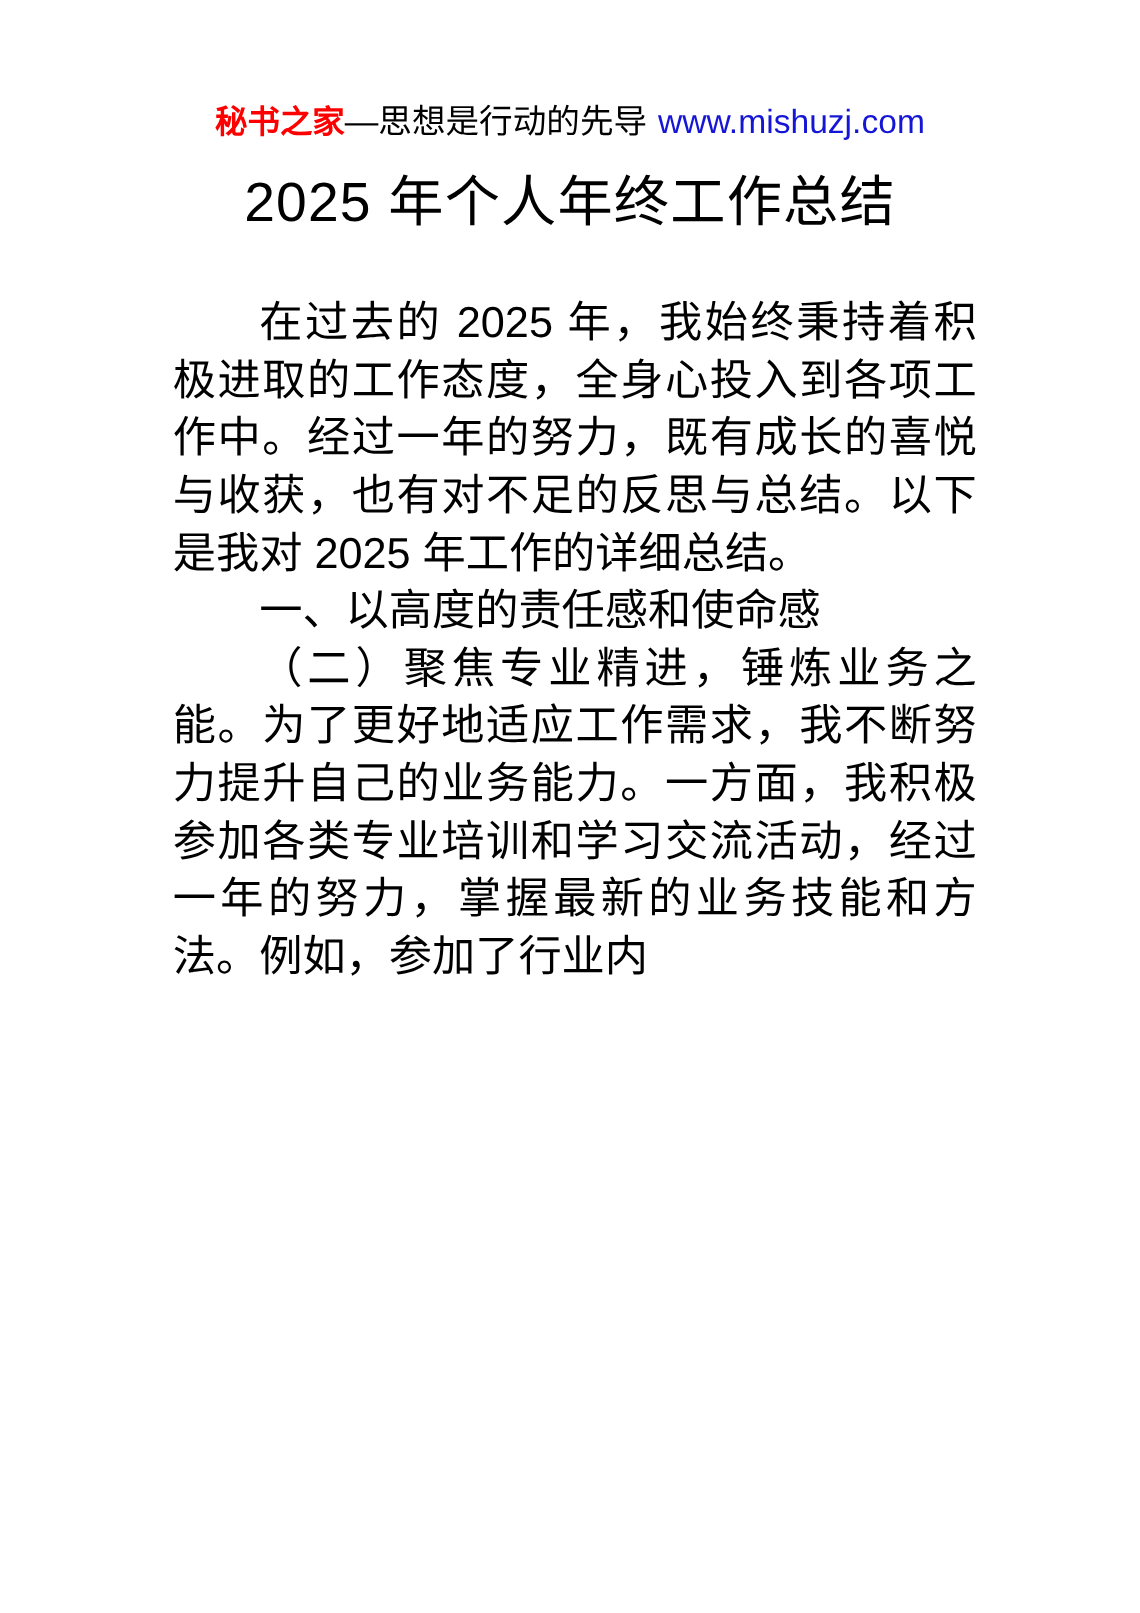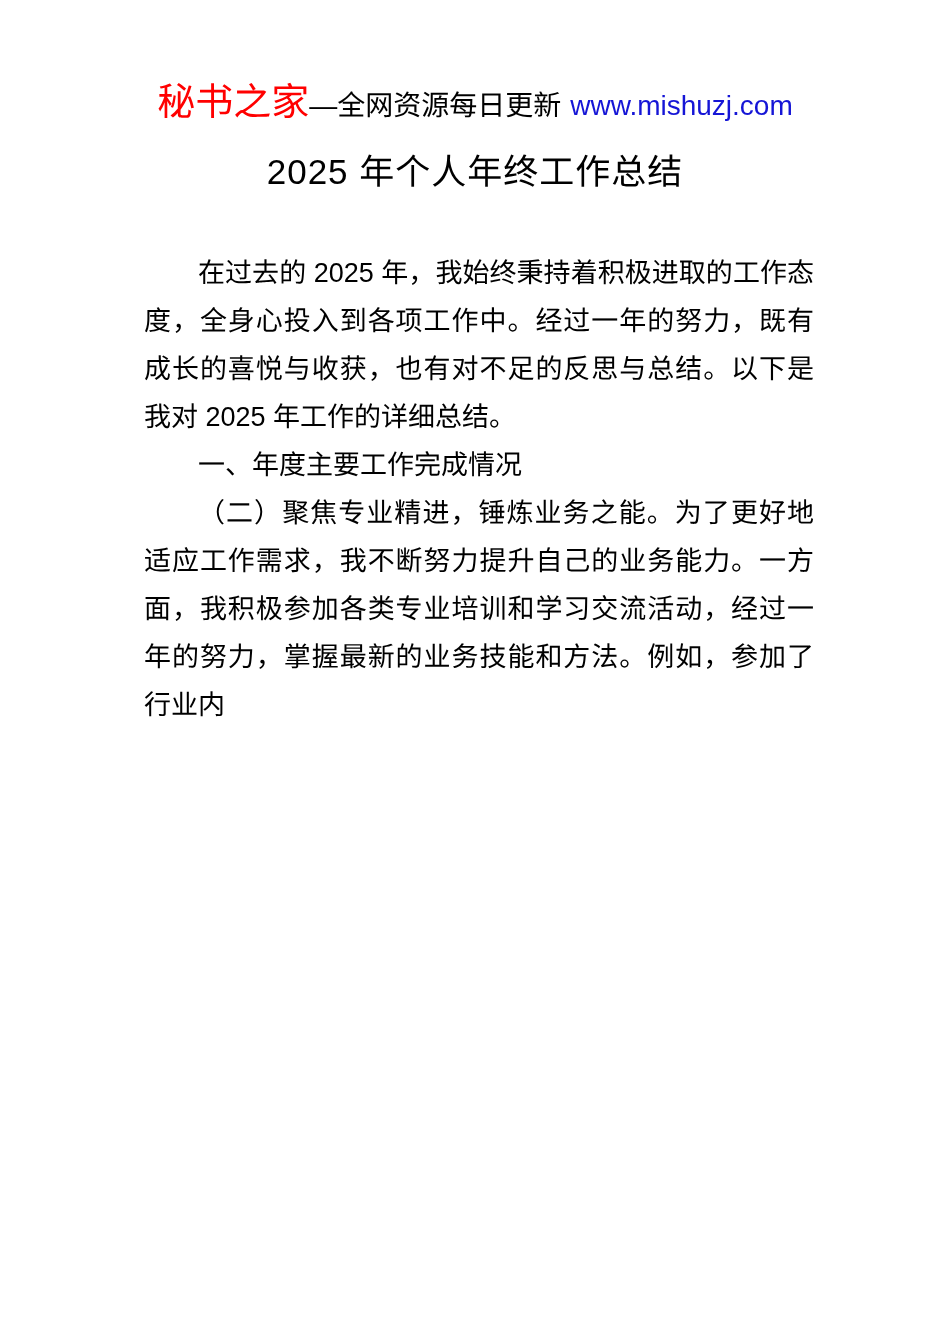--- a/index.html
+++ b/index.html
@@ -18,65 +18,65 @@
   }
   .site-header {
     margin-top: 84px;
     text-align: center;
     font-size: 28px;
     line-height: 36px;
     white-space: nowrap;
   }
   .site-header .brand {
     color: var(--brand-red, #ff0000);
-    font-weight: 400;
-    font-size: 38px;
+    font-weight: 700;
+    font-size: 27px;
   }
   .site-header .dash {
     color: var(--text-black, #000000);
   }
   .site-header .tagline {
     color: var(--text-black, #000000);
   }
   .site-header .url {
     color: var(--link-blue, #1515d6);
     margin-left: 9px;
     text-decoration: none;
     cursor: pointer;
   }
   .doc-title {
     margin: 26px 0 0 0;
     text-align: center;
-    font-size: 35px;
+    font-size: 46px;
     line-height: 44px;
     font-weight: 400;
     letter-spacing: 1px;
   }
   .content {
     margin: 55px 136px 0 144px; 
-    font-size: 27px;
+    font-size: 36px;
     line-height: 48px;
     text-align: justify;
   }
   .content p {
     margin: 0;
     padding: 0;
     text-indent: 2em;
   }
 </style>
 <title>2025 年个人年终工作总结</title></head>
 <body>
 
 <div class="page">
 
   <div class="site-header">
-    <span class="brand">秘书之家</span><span class="dash">—</span><span class="tagline">全网资源每日更新</span><a class="url">www.mishuzj.com</a>
+    <span class="brand">秘书之家</span><span class="dash">—</span><span class="tagline">思想是行动的先导</span><a class="url">www.mishuzj.com</a>
   </div>
 
   <h1 class="doc-title">2025 年个人年终工作总结</h1>
 
   <div class="content">
     <p>在过去的 2025 年，我始终秉持着积极进取的工作态度，全身心投入到各项工作中。经过一年的努力，既有成长的喜悦与收获，也有对不足的反思与总结。以下是我对 2025 年工作的详细总结。</p>
-    <p>一、年度主要工作完成情况</p>
+    <p>一、以高度的责任感和使命感</p>
     <p>（二）聚焦专业精进，锤炼业务之能。为了更好地适应工作需求，我不断努力提升自己的业务能力。一方面，我积极参加各类专业培训和学习交流活动，经过一年的努力，掌握最新的业务技能和方法。例如，参加了行业内</p>
   </div>
 
 </div>
 
 </body></html>

